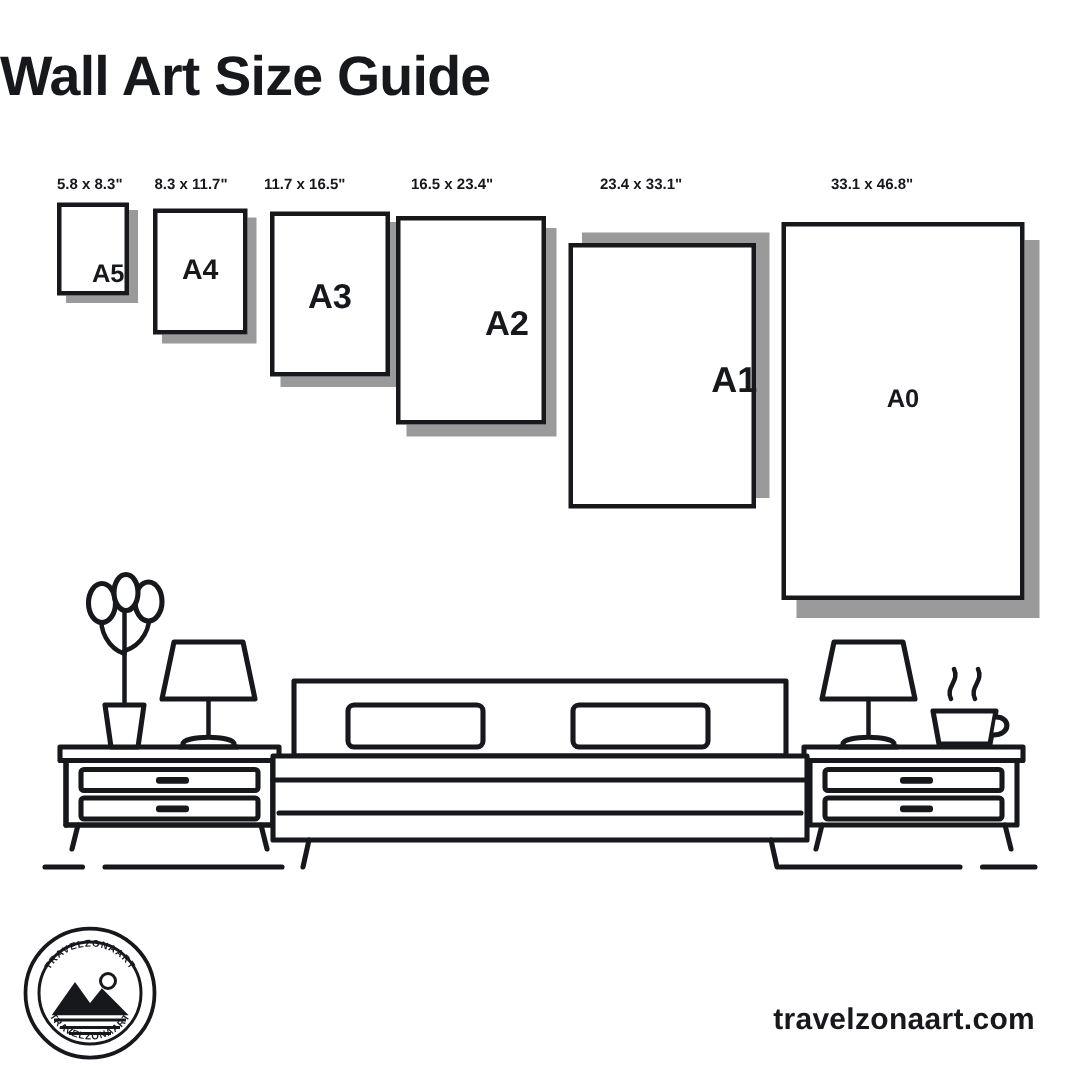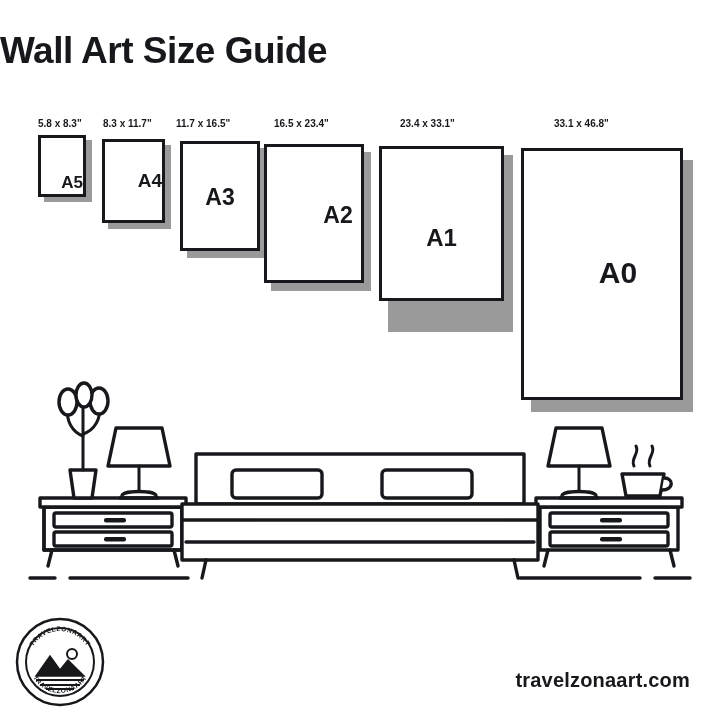--- a/index.html
+++ b/index.html
@@ -118,21 +118,21 @@
       <div class="shadow" style="left:44px; top:30px; width:48px; height:62px;"></div>
       <div class="frame" style="left:38px; top:25px; width:48px; height:62px;">
         <div class="frame-name" style="top:35px; font-size:17px;text-align:right;">A5</div>
       </div>
     </div>
 
     <div class="size-group">
       <div class="size-label" style="left:103px; top:8px;">8.3 x 11.7"</div>
       <div class="shadow" style="left:108px; top:35px; width:63px; height:84px;"></div>
       <div class="frame" style="left:102px; top:29px; width:63px; height:84px;">
-        <div class="frame-name" style="top:28px; font-size:19px;text-align:right;">A4</div>
+        <div class="frame-name" style="top:28px; font-size:19px;">A4</div>
       </div>
     </div>
 
     <div class="size-group">
       <div class="size-label" style="left:176px; top:8px;">11.7 x 16.5"</div>
       <div class="shadow" style="left:187px; top:38px; width:80px; height:110px;"></div>
       <div class="frame" style="left:180px; top:31px; width:80px; height:110px;">
         <div class="frame-name" style="top:40px; font-size:23px;">A3</div>
       </div>
     </div>
@@ -141,30 +141,30 @@
       <div class="size-label" style="left:274px; top:8px;">16.5 x 23.4"</div>
       <div class="shadow" style="left:271px; top:42px; width:100px; height:139px;"></div>
       <div class="frame" style="left:264px; top:34px; width:100px; height:139px;">
         <div class="frame-name" style="top:55px; font-size:23px;margin-left:24px;">A2</div>
       </div>
     </div>
 
     <div class="size-group">
       <div class="size-label" style="left:400px; top:8px;">23.4 x 33.1"</div>
       <div class="shadow" style="left:388px; top:45px; width:125px; height:177px;"></div>
-      <div class="frame" style="left:379px; top:36px; width:125px; height:155px;">
+      <div class="frame" style="left:379px; top:52px; width:125px; height:177px;padding-left:48px;">
         <div class="frame-name" style="top:75px; font-size:24px;">A1</div>
       </div>
     </div>
 
     <div class="size-group">
       <div class="size-label" style="left:554px; top:8px;">33.1 x 46.8"</div>
       <div class="shadow" style="left:531px; top:50px; width:162px; height:252px;"></div>
       <div class="frame" style="left:521px; top:38px; width:162px; height:252px;">
-        <div class="frame-name" style="top:105px; font-size:30px;margin-left:16px;">A0</div>
+        <div class="frame-name" style="top:105px; font-size:17px;">A0</div>
       </div>
     </div>
 
   </div>
 
   <div id="scene">
     <svg width="720" height="240" viewBox="0 0 720 240" fill="none" stroke="#16181c" stroke-width="3.4" stroke-linecap="round" stroke-linejoin="round">
 
       <g stroke-width="3.4">
         <line x1="30" y1="208" x2="55" y2="208"></line>

